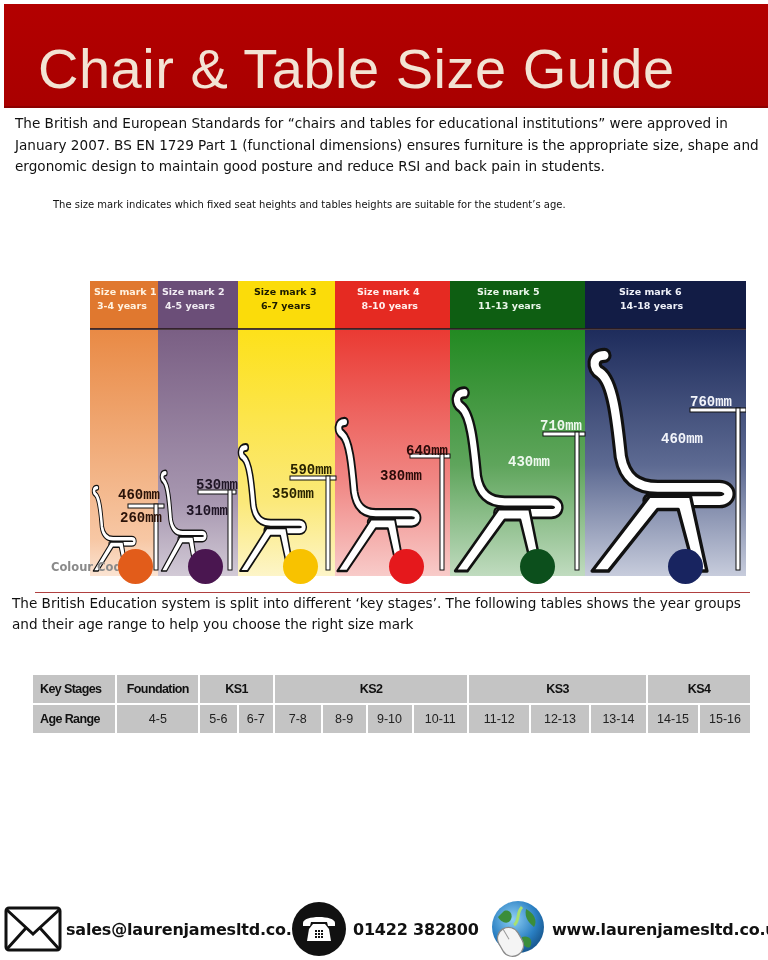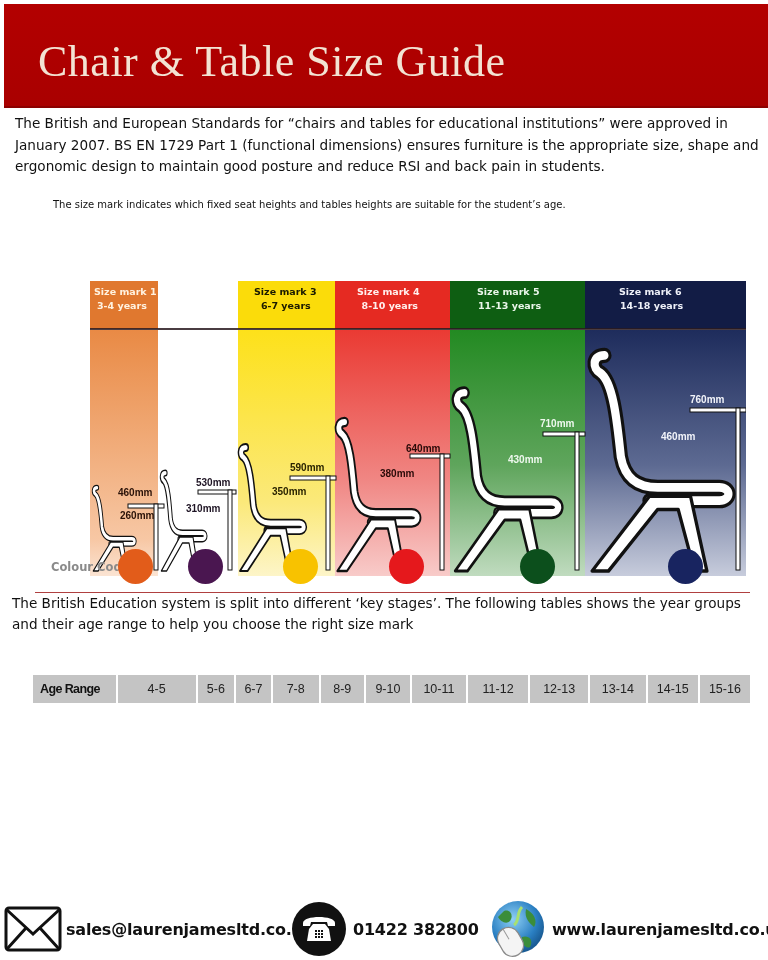--- a/index.html
+++ b/index.html
@@ -1,33 +1,33 @@
 <!DOCTYPE html>
 <html><head>
 <meta charset="utf-8">
 <style>
   * { box-sizing: border-box; margin: 0; padding: 0; }
   body { width: 768px; height: 960px; background: #ffffff; position: relative; overflow: hidden;
          font-family: "DejaVu Sans", sans-serif; color: #111; }
   .header { position: absolute; left: 4px; top: 4px; width: 764px; height: 104px;
             background: linear-gradient(#b30000, #a90000); border-bottom: 2px solid #8c0000; }
-  .header h1 { position: absolute; left: 34px; top: 32px; font-family: Liberation Serif, serif;
-               font-weight: normal; font-size: 44px; color: #f3e3d3; letter-spacing: 0.5px; }
+  .header h1 { position: absolute; left: 34px; top: 32px; font-family: Liberation Sans, sans-serif;
+               font-weight: normal; font-size: 56px; color: #f3e3d3; letter-spacing: 0.5px; }
   .intro { position: absolute; left: 15px; top: 113px; width: 745px; font-size: 13.6px; line-height: 21.5px;
            font-family: "DejaVu Sans", sans-serif; }
   .intro2 { position: absolute; left: 15px; top: 194px; width: 750px; font-size: 10px; line-height: 21px; margin-left: 38px; }
   .chart { position: absolute; left: 90px; top: 235px; width: 656px; height: 298px; margin-top: 46px; }
   .panel { position: absolute; top: 0; height: 295px; }
   .panel .head { position: absolute; left: 0; top: 0; width: 100%; height: 48px; }
   .panel .body { position: absolute; left: 0; top: 49px; width: 100%; height: 246px; }
   .panel .mark { position: absolute; top: 4px; font-size: 9.5px; font-weight: bold; line-height: 14px;
                  font-family: "DejaVu Sans", sans-serif; white-space: nowrap; }
   .divider-line { position: absolute; left: 0; top: 47px; width: 656px; height: 2px; background: #2a1a20; opacity: .85; }
   .chair-svg { position: absolute; left: 0; top: 0; width: 656px; height: 298px; }
-  .mm { position: absolute; font-size: 10px; font-weight: bold; font-family: Liberation Sans, sans-serif; white-space: nowrap; }
+  .mm { position: absolute; font-size: 14px; font-weight: bold; font-family: Liberation Mono, monospace; white-space: nowrap; }
   .colour-label { position: absolute; left: 38px; top: 560px; font-size: 11.5px; font-weight: bold; color: #8a8a8a; margin-left: 13px; }
   .dot { position: absolute; top: 549px; width: 35px; height: 35px; border-radius: 50%; }
   .rule { position: absolute; left: 35px; top: 592px; width: 715px; height: 1px; background: #b04040; }
   .stages-text { position: absolute; left: 12px; top: 593px; width: 750px; font-size: 13.6px; line-height: 21px; }
   table.ks { position: absolute; left: 31px; top: 673px; width: 721px; border-collapse: separate; border-spacing: 2px;
              font-family: "Liberation Sans", sans-serif; }
   table.ks td { background: #c4c4c4; height: 28px; text-align: center; font-size: 12.5px; color: #222; padding: 0; }
   table.ks td.lbl { text-align: left; padding-left: 7px; font-weight: bold; letter-spacing: -0.6px; color: #111; }
   table.ks tr.stage td { font-weight: bold; letter-spacing: -0.6px; color: #111; }
   .footer { position: absolute; left: 0; top: 898px; width: 768px; height: 62px; }
@@ -48,20 +48,28 @@
 
   <div class="panel" style="left:0;width:68px;">
     <div class="head" style="background:#e0782f;"></div>
     <div class="body" style="background:linear-gradient(#e98a45,#f7c7a4 85%,#fbe4d3);"></div>
     <div class="mark" style="left:4px;color:#fff2e0;">
       <div>Size mark 1</div>
       <div style="padding-left:3px;">3-4 years</div>
     </div>
   </div>
 
+  <div class="panel" style="left:68px;width:80px;">
+    <div class="head" style="background:#6b4e78;"></div>
+    <div class="body" style="background:linear-gradient(#7a5f84,#a797b0 70%,#d2cad6);"></div>
+    <div class="mark" style="left:4px;color:#f1ecf3;">
+      <div>Size mark 2</div>
+      <div style="padding-left:3px;">4-5 years</div>
+    </div>
+  </div>
 
   <div class="panel" style="left:148px;width:97px;">
     <div class="head" style="background:#fbdc0a;"></div>
     <div class="body" style="background:linear-gradient(#fde11a,#fbe97a 70%,#fdf5c8);"></div>
     <div class="mark" style="left:16px;color:#1a1a00;">
       <div>Size mark 3</div>
       <div style="padding-left:1px;text-align:center;">6-7 years</div>
     </div>
   </div>
 
@@ -175,20 +183,28 @@
       <col style="width:45px">
       <col style="width:46px">
       <col style="width:56px">
     <col style="width:63px">
       <col style="width:60px">
       <col style="width:58px">
       <col style="width:52px">
       <col style="width:52px">
   </colgroup>
   <tbody>
+      <tr class="stage">
+    <td class="lbl">Key Stages</td>
+    <td>Foundation</td>
+    <td colspan="2">KS1</td>
+    <td colspan="4">KS2</td>
+    <td colspan="3">KS3</td>
+    <td colspan="2">KS4</td>
+  </tr>
   <tr>
     <td class="lbl">Age Range</td>
     <td>4-5</td>
     <td>5-6</td>
     <td>6-7</td>
     <td>7-8</td>
     <td>8-9</td>
     <td>9-10</td>
     <td>10-11</td>
     <td>11-12</td>

